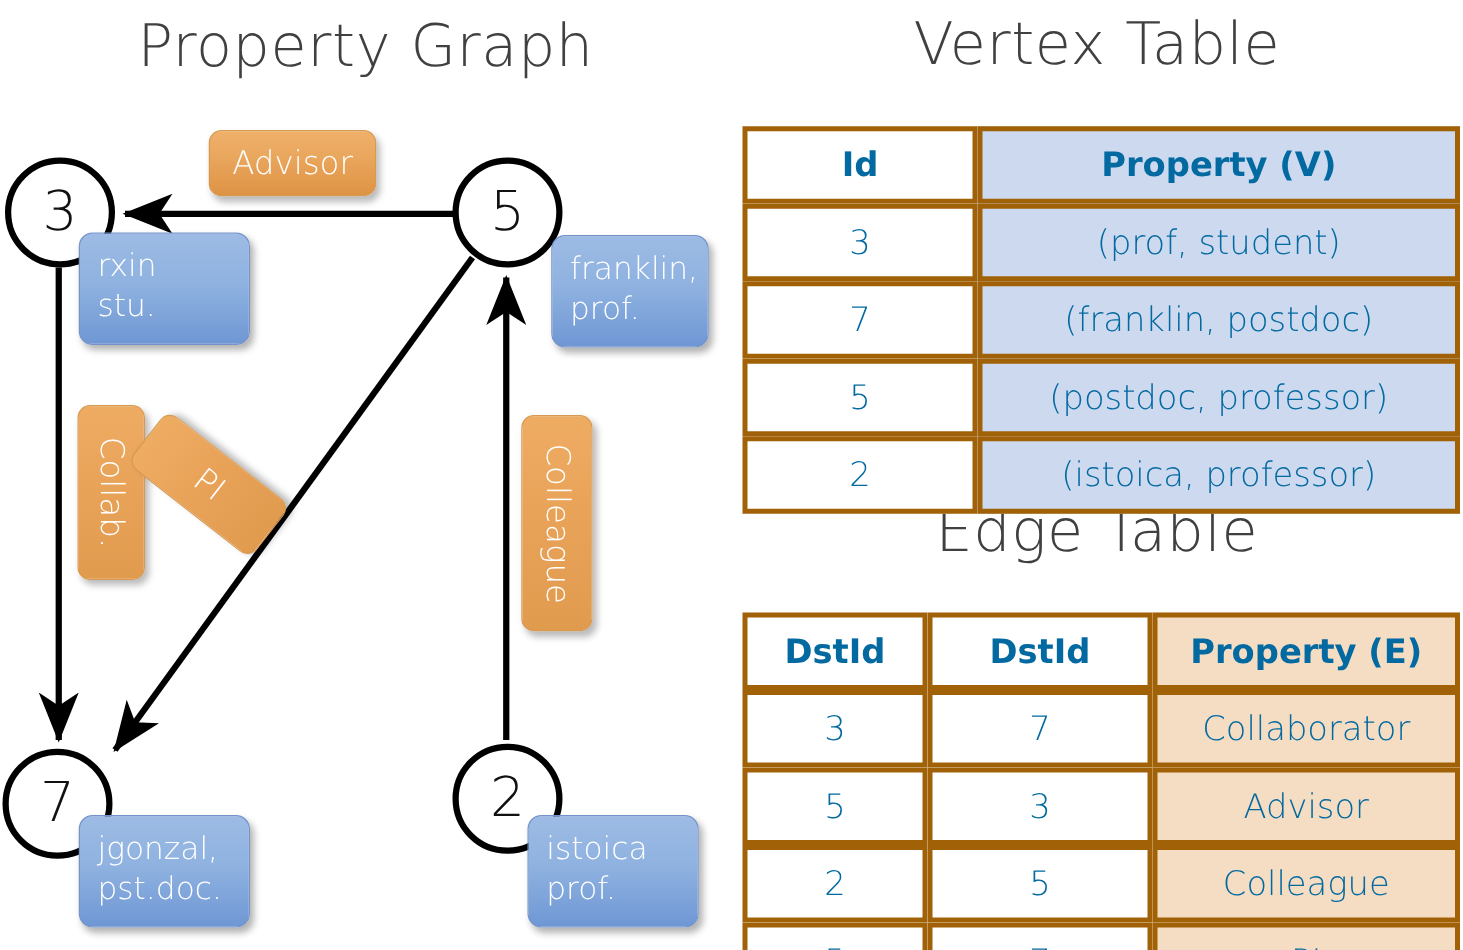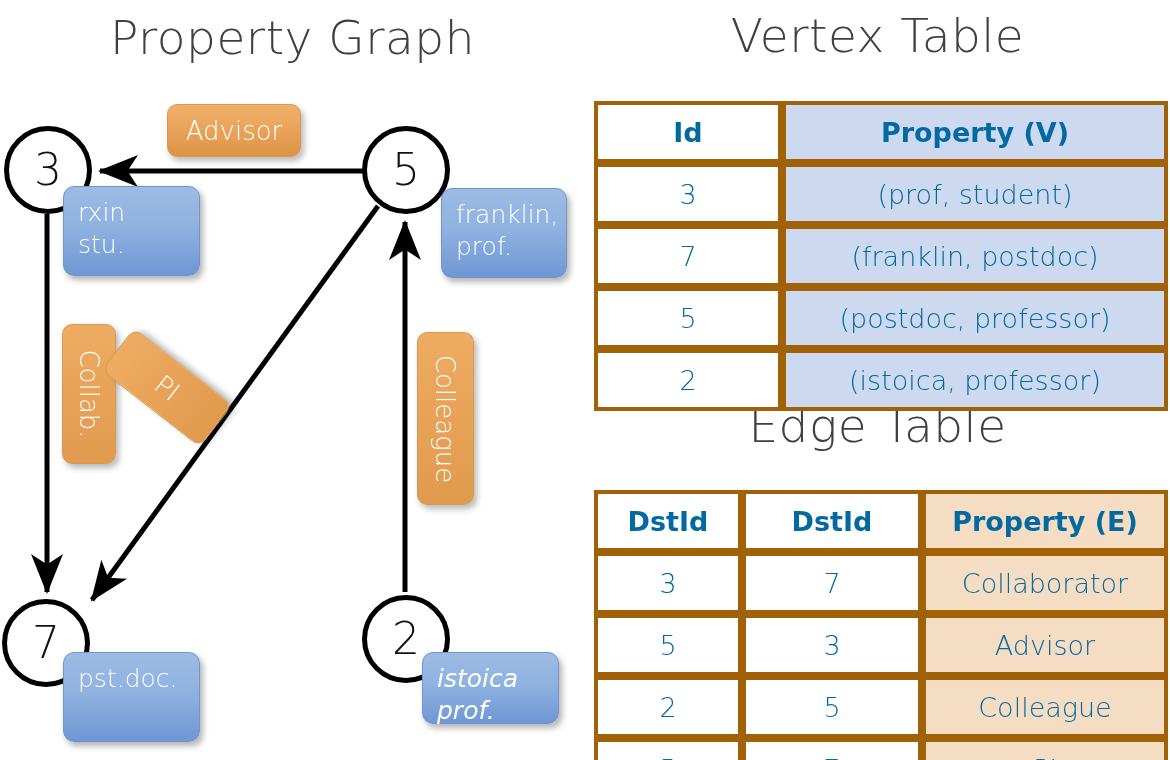--- a/index.html
+++ b/index.html
@@ -80,21 +80,21 @@
     font-weight: 300;
     font-size: 25px;
     line-height: 32px;
     padding: 10px 0 10px 14px;
     box-sizing: border-box;
     z-index: 5;
   }
   #vbox-rxin     { left: 63px;  top: 186px; width: 137px; height: 90px; }
   #vbox-franklin { left: 423px; top: 188px; width: 126px; height: 90px; margin-left: 18px; }
   #vbox-jgonzal  { left: 63px;  top: 652px; width: 137px; height: 90px; }
-  #vbox-istoica  { left: 422px; top: 652px; width: 137px; height: 72px; font-style: italic; }
+  #vbox-istoica  { left: 422px; top: 652px; width: 137px; height: 90px; }
 
   
   .edge-box {
     position: absolute;
     border-radius: 10px;
     background: linear-gradient(to bottom, #eeac62 0%, #e9a45a 40%, #e09b4f 100%);
     border: 1px solid #d79a52;
     box-shadow: 3px 4px 6px rgba(0,0,0,0.28);
     color: #ffffff;
     font-family: "DejaVu Sans", sans-serif;
@@ -204,20 +204,21 @@
 
   <div class="vertex-box" id="vbox-rxin">
     <div>rxin</div>
     <div>stu.</div>
   </div>
   <div class="vertex-box" id="vbox-franklin">
     <div>franklin,</div>
     <div>prof.</div>
   </div>
   <div class="vertex-box" id="vbox-jgonzal">
+    <div>jgonzal,</div>
     <div>pst.doc.</div>
   </div>
   <div class="vertex-box" id="vbox-istoica">
     <div>istoica</div>
     <div>prof.</div>
   </div>
 
   <div class="edge-box" id="ebox-advisor">
     <span>Advisor</span>
   </div>

